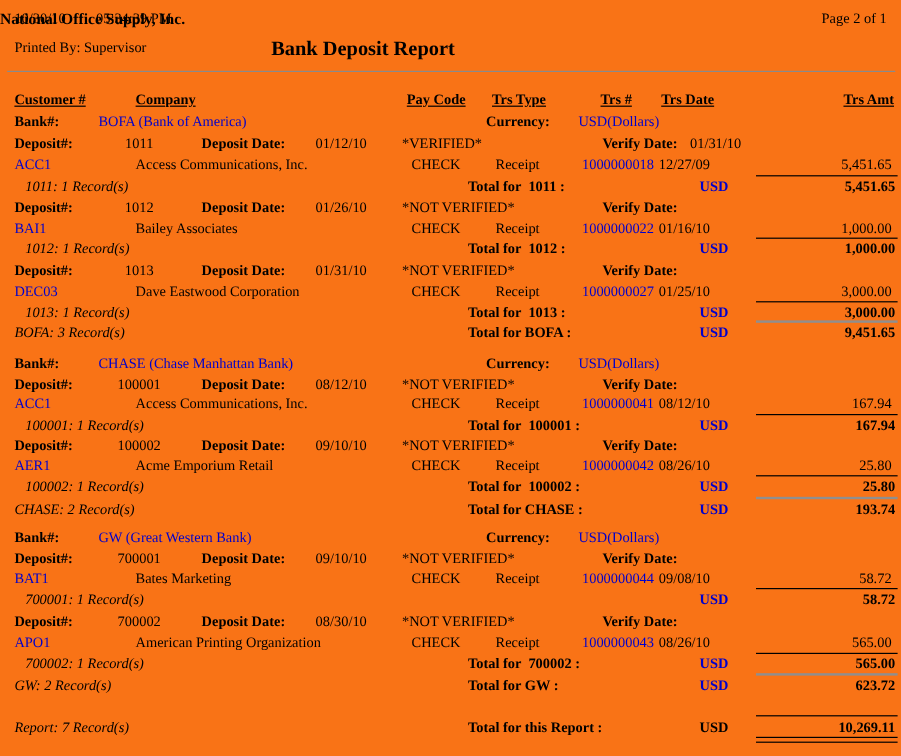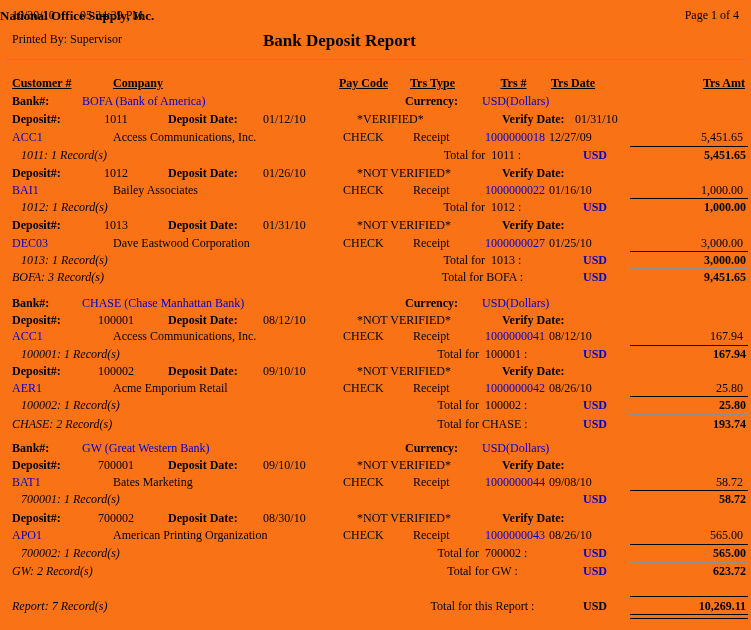--- a/index.html
+++ b/index.html
@@ -9,43 +9,43 @@
     font-size:12px;color:#000;overflow:hidden;
   }
   .row{position:absolute;left:0;width:751px;height:16px;}
   .c{position:absolute;white-space:pre;line-height:15px;}
   .b{font-weight:bold;}
   .i{font-style:italic;}
   .u{text-decoration:underline;}
   .bl{color:#0000CC;}
   .center{left:0;width:648px;text-align:left;}
   .title{position:absolute;top:31px;left:0;width:605px;text-align:center;
-         font-size:17px;font-weight:bold;padding-left:37px;}
+         font-size:17px;font-weight:bold;}
   .compname{font-size:13px;font-weight:bold;}
   .hrule{position:absolute;top:59px;left:6px;width:740px;height:0;
          border-top:1px solid #8a8a8a;}
   
   .xcust{left:12px;}
   .xtime{left:80px;}
   .xbank{left:82px;}
   .xcomp{left:113px;}
   .xdnum{left:85px;width:62px;text-align:center;}
   .xdlab{left:168px;}
   .xddate{left:263px;}
-  .xver{left:335px;margin-left:22px;}
+  .xver{left:335px;}
   .xpay{left:343px;}
   .xtype{left:413px;}
   .xcurl{left:405px;}
   .xcurv{left:482px;}
   .xvlab{left:502px;}
   .xvdate{left:575px;}
   .xtnum{left:430px;width:115px;text-align:right;}
   .xtdate{left:549px;}
   .xamt{left:623px;width:120px;text-align:right;}
-  .xtotlab{left:390px;width:185px;text-align:center;font-weight:normal;}
+  .xtotlab{left:390px;width:185px;text-align:left;font-weight:bold;}
   .xusd{left:583px;font-weight:bold;}
   .xtotamt{left:626px;width:120px;text-align:right;font-weight:bold;}
   .xrec1{left:21px;}
   .xrec0{left:12px;}
   .xpg{right:12px;}
   
   .xthnum{left:480px;width:67px;text-align:center;}
   .xthamt{left:625px;width:120px;text-align:right;}
   
   .tl{position:absolute;top:-2px;left:630px;width:118px;height:0;
@@ -56,21 +56,21 @@
 </style>
 </head>
 <body>
 
 <div class="page">
 
   <div class="row" style="top:8px">
     <span class="c xcust">10/30/10</span>
     <span class="c xtime">05:34:39 PM</span>
     <span class="c center compname">National Office Supply, Inc.</span>
-    <span class="c xpg">Page 1 of 4</span>
+    <span class="c xpg">Page 2 of 1</span>
   </div>
   <div class="row" style="top:32px">
     <span class="c xcust">Printed By: Supervisor</span>
   </div>
   <div class="title">Bank Deposit Report</div>
   <div class="hrule"></div>
 
   <div class="row" style="top:76px">
     <span class="c xcust b u">Customer #</span>
     <span class="c xcomp b u">Company</span>

